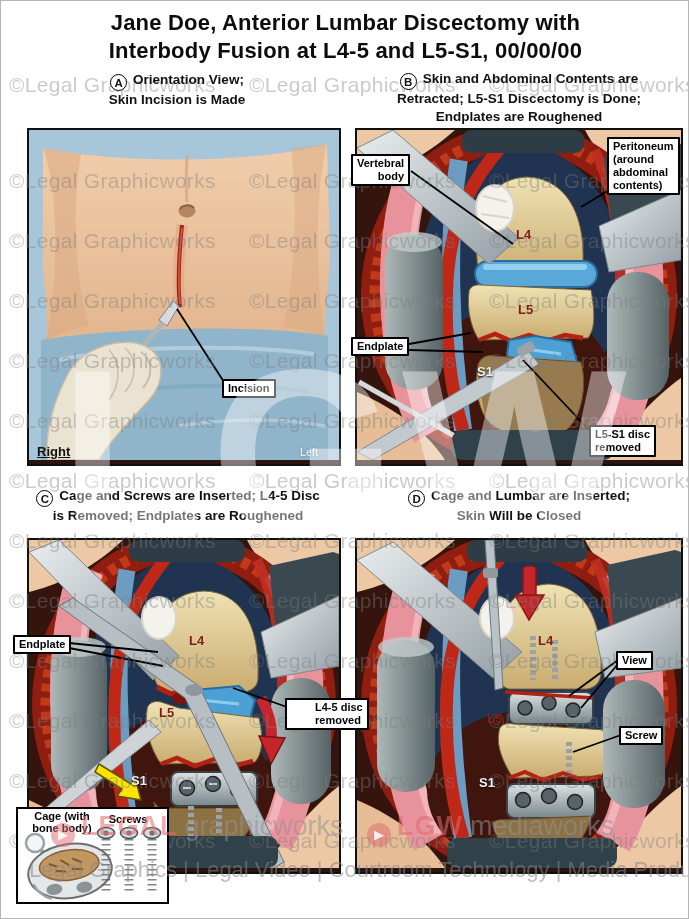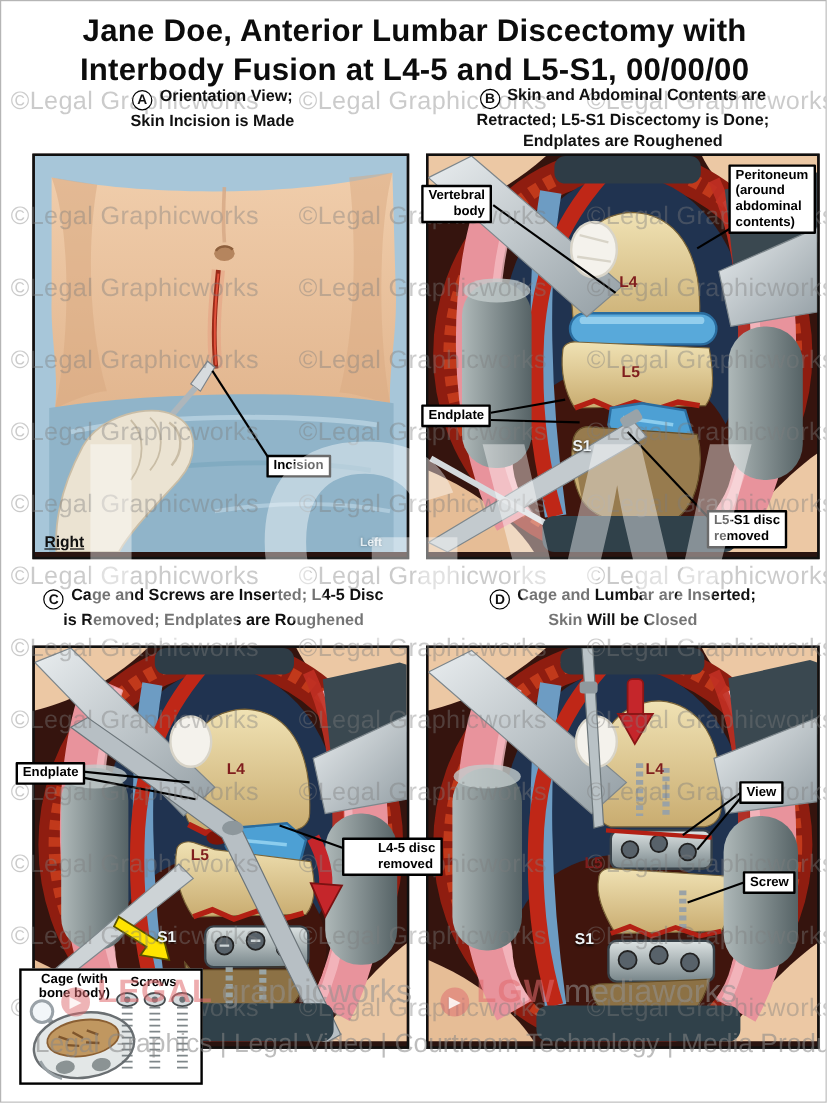--- a/index.html
+++ b/index.html
@@ -1,20 +1,20 @@
 <!DOCTYPE html>
 <html><head>
 <meta charset="utf-8">
 <style>
   html,body{margin:0;padding:0;background:#e9e9e9;}
   .page{position:relative;width:689px;height:919px;background:#ffffff;margin:0 auto;
         border:1px solid #b5b5b5;box-sizing:border-box;overflow:hidden;
         font-family:"Liberation Sans","DejaVu Sans",sans-serif;}
   .title{position:absolute;top:8px;left:0;width:689px;text-align:center;z-index:3;
-         font-size:26px;font-weight:bold;line-height:1.25;color:#0c0c0c;letter-spacing:.2px;}
+         font-size:22px;font-weight:bold;line-height:1.25;color:#0c0c0c;letter-spacing:.2px;}
   .phdr{position:absolute;z-index:3;text-align:center;font-size:13.5px;font-weight:bold;
         color:#111;line-height:1.32;}
   .circ{display:inline-block;width:17px;height:17px;border:1.6px solid #000;border-radius:50%;
         font-size:11.5px;line-height:17px;text-align:center;margin-right:6px;vertical-align:-3px;
         box-sizing:border-box;background:#fff;}
   .cap{white-space:pre-line;}
   .panel{position:absolute;border:2px solid #101010;z-index:1;background:#2a1410;}
   .panel svg{display:block;}
   .callout{position:absolute;z-index:4;background:#ffffff;border:2px solid #000;
            font-size:11px;font-weight:bold;line-height:1.18;padding:1px 4px;

